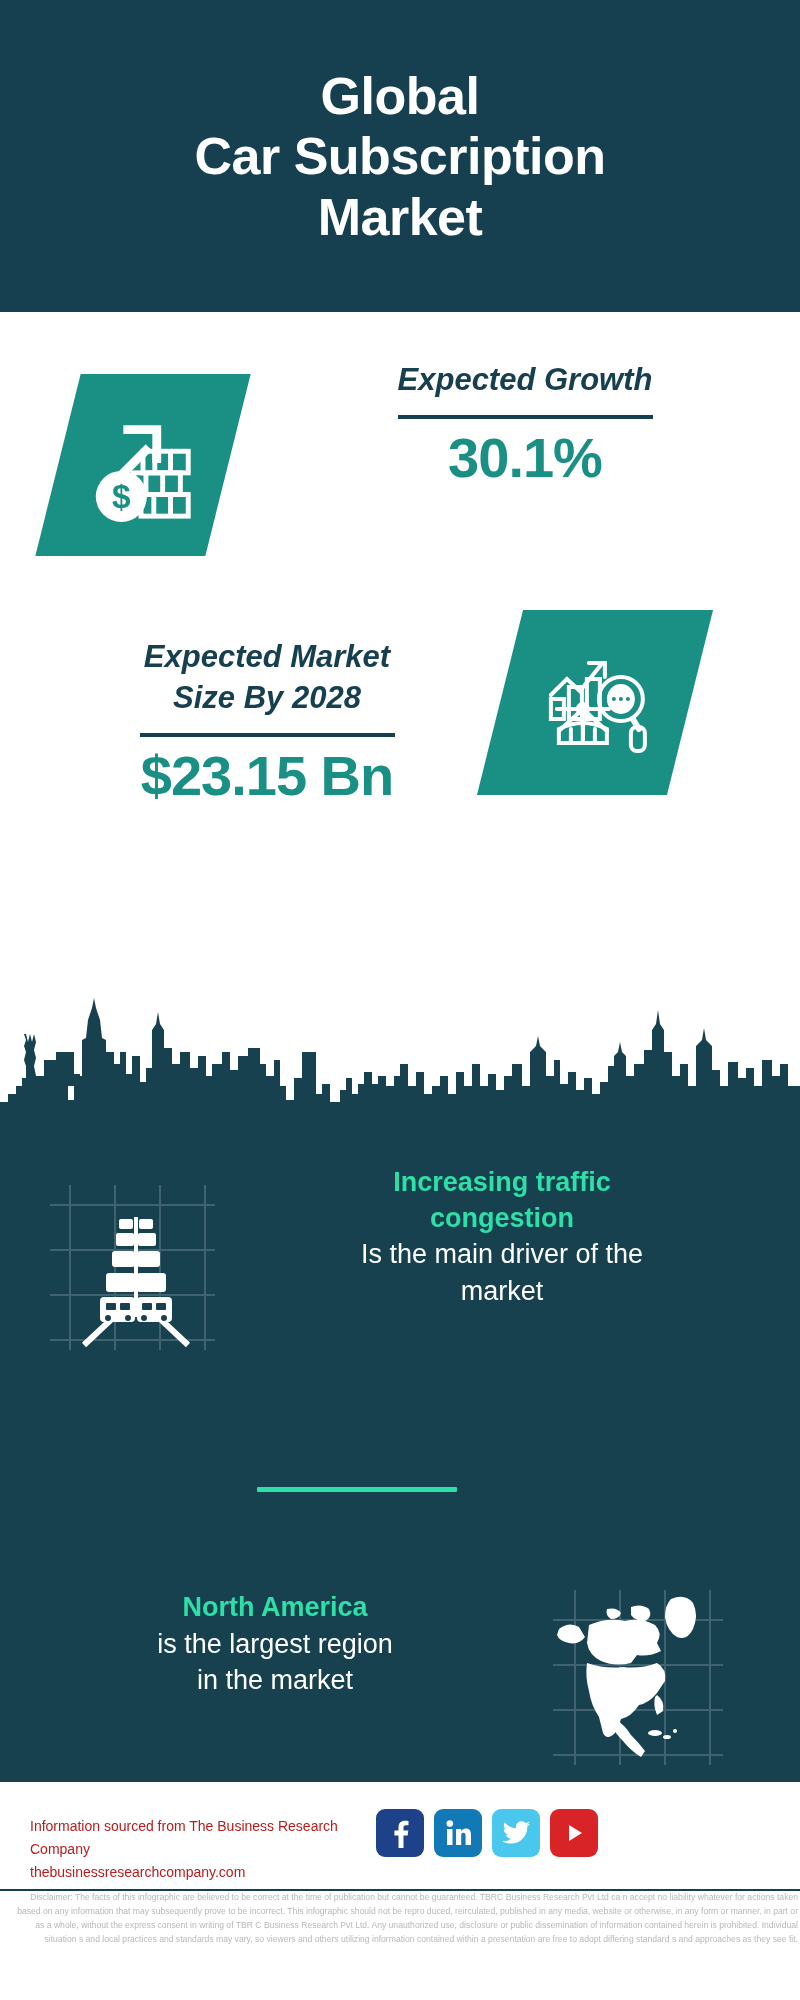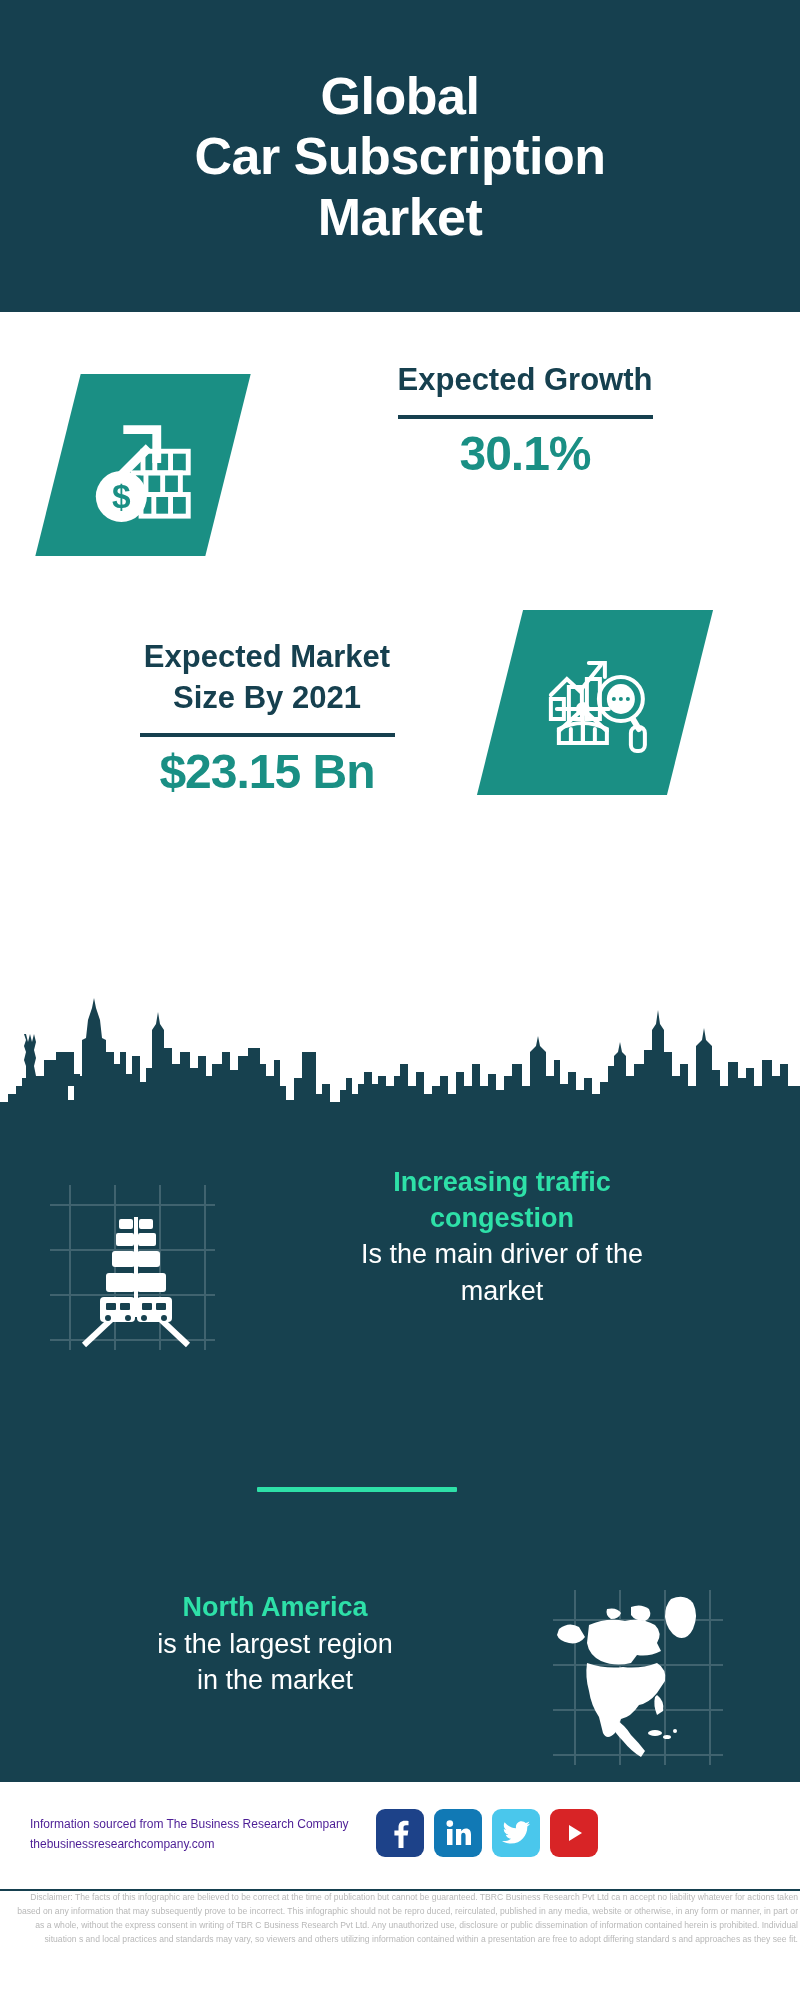--- a/index.html
+++ b/index.html
@@ -32,27 +32,27 @@
   
   .white-zone {
     position:absolute; left:0; top:312px; width:800px; height:690px;
     background:#ffffff;
   }
 
   
   .stat-block { position:absolute; width:800px; display:flex; align-items:center; }
   .stat-text { text-align:center; }
   .stat-title {
-    color:#16404f; font-size:31px; font-weight:bold; line-height:1.32;
+    color:#16404f; font-size:31px; font-weight:bold; line-height:1.32;font-style:italic;
   }
   .rule {
     height:4px; background:#16404f; margin:14px auto 10px; width:255px;
   }
   .stat-value {
-    color:#1a8f84; font-size:48px; font-weight:bold; line-height:1.05;
+    color:#1a8f84; font-size:56px; font-weight:bold; line-height:1.05;
     letter-spacing:-1px;
   }
 
   
   .para {
     background:#1a8f84;
     transform:skewX(-14deg);
     display:flex; align-items:center; justify-content:center;
   }
   .para > svg { transform:skewX(14deg); }
@@ -82,21 +82,21 @@
 
   
   .footer {
     position:absolute; left:0; top:1780px; width:800px; height:109px;
     background:#ffffff;
     display:flex; align-items:center;
     border-top:2px solid #16404f;
   }
   .source {
     position:absolute; left:30px; top:1815px; width:360px;
-    color:#4c1d95; font-size:12px; line-height:1.65;
+    color:#b91c1c; font-size:14px; line-height:1.65;
   }
   .socials {
     position:absolute; left:376px; top:1809px;
     display:flex; gap:10px; align-items:center;
   }
   .sbtn {
     width:48px; height:48px; border-radius:9px;
     display:flex; align-items:center; justify-content:center;
   }
   .fb { background:#1d4289; }
@@ -158,21 +158,21 @@
       </div>
       <div class="rule"></div>
       <div class="stat-value">30.1%</div>
     </div>
   </div>
 
   <div class="stat-block" style="top:625px; height:230px;">
     <div class="stat-text" style="position:absolute; left:42px; top:12px; width:450px;">
       <div class="stat-title">
         <span>Expected Market</span><br>
-        <span>Size By 2021</span>
+        <span>Size By 2028</span>
       </div>
       <div class="rule"></div>
       <div class="stat-value">$23.15 Bn</div>
     </div>
     <div class="para" style="position:absolute; left:500px; top:-15px; width:190px; height:185px;">
       <svg width="120" height="120" viewBox="0 0 120 120">
         <g stroke="#fff" stroke-width="4" fill="none" stroke-linecap="round">
 
           <polyline points="16,52 32,36 45,48 66,22"></polyline>
           <polyline points="54,20 70,20 70,34"></polyline>

